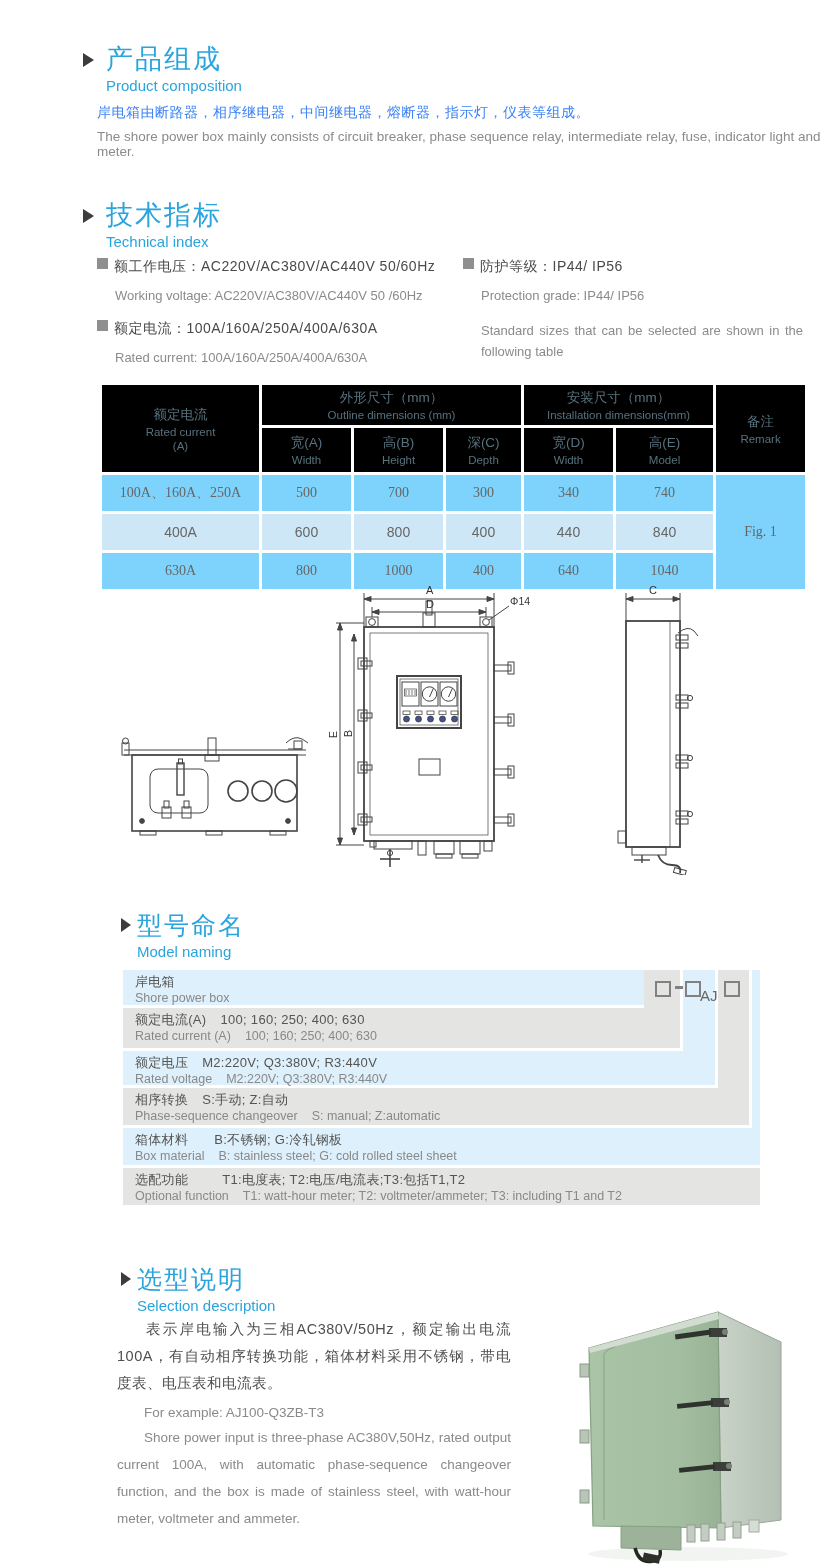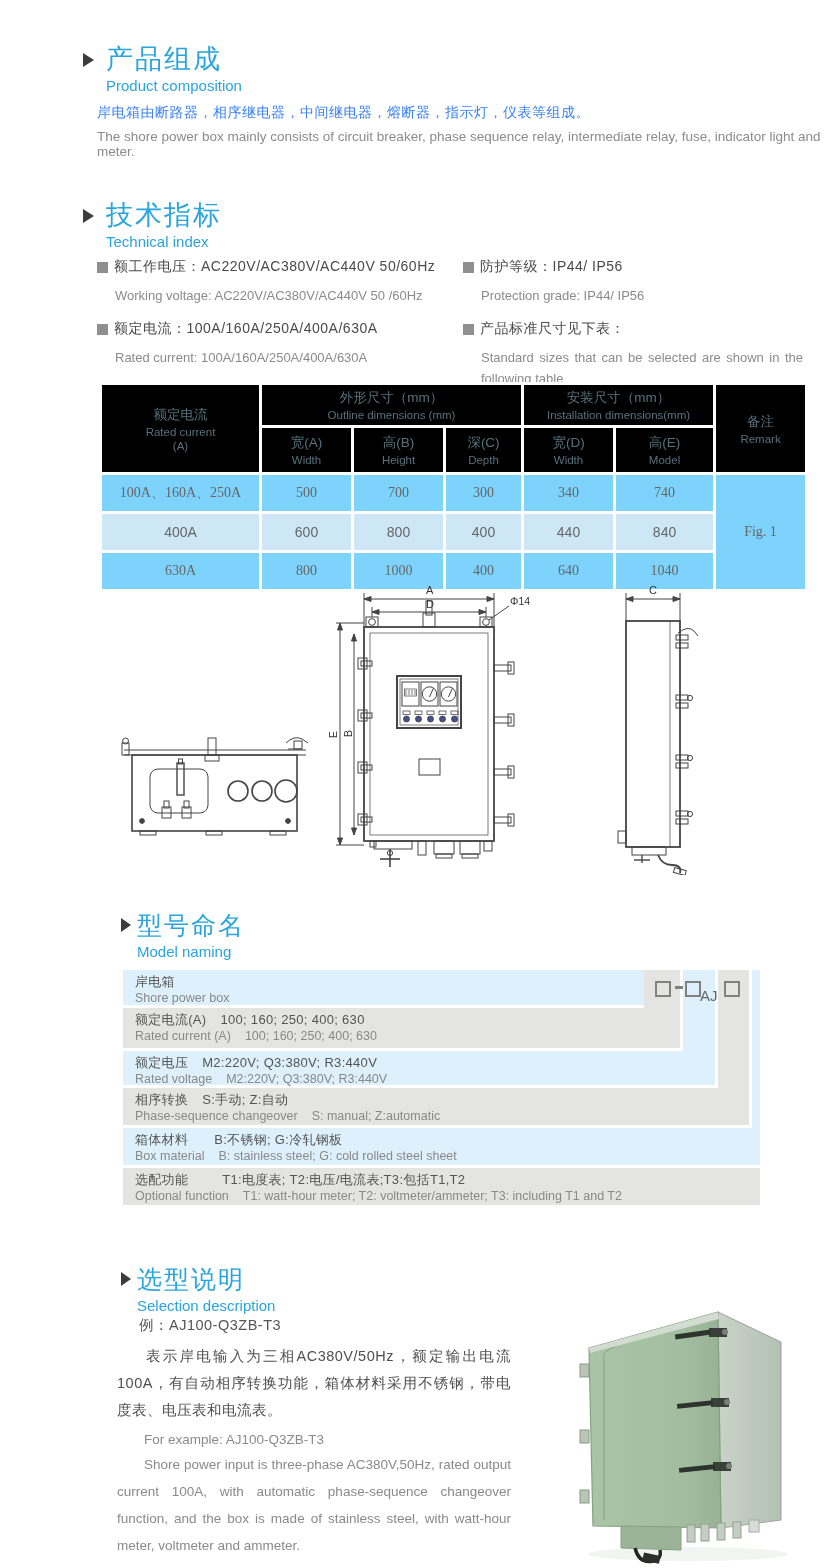--- a/index.html
+++ b/index.html
@@ -14,21 +14,21 @@
   .head-txt .en{font-size:15px;color:#2aa4dc;margin-top:3px;}
   
   .p-cn{position:absolute;font-size:14px;color:#3b82f6;letter-spacing:0.5px;}
   .p-en{position:absolute;font-size:13.5px;color:#8b8b8b;}
   
   .specs{position:absolute;left:64px;top:258px;width:706px;display:flex;}
   .spec-col{flex:0 0 auto;}
   .spec-col.left{width:366px;}
   .spec-col.right{width:340px;}
   .spec-item{margin-bottom:14px;}
-  .spec-cn{display:flex;align-items:center;font-size:14px;color:#4a4a4a;letter-spacing:0.5px;}
+  .spec-cn{display:flex;align-items:flex-start;font-size:14px;color:#4a4a4a;letter-spacing:0.5px;}
   .bullet{width:11px;height:11px;background:#8f8f8f;margin-right:6px;flex:0 0 auto;}
   .spec-en{font-size:13px;color:#8b8b8b;margin:9px 0 0 18px;line-height:21px;text-align:justify;}
   
   table.size{position:absolute;left:66px;top:382px;width:706px;border-collapse:collapse;table-layout:fixed;}
   table.size th,table.size td{border:3px solid #fff;text-align:center;vertical-align:middle;padding:2px;}
   table.size thead th{background:#000000;color:#57717d;font-weight:normal;}
   .hcn{font-size:13.5px;}
   .hen{font-size:11.5px;margin-top:2px;}
   table.size tbody td{font-size:14px;color:#666;}
   tr.rowA td{background:#7dd3fc;height:32px;font-family:Liberation Serif, serif;}
@@ -99,24 +99,20 @@
     </div>
     <div class="spec-col right">
       <div class="spec-item">
         <div class="spec-cn">
             <span class="bullet"></span>
             <span>防护等级：IP44/ IP56</span>
           </div>
         <div class="spec-en">Protection grade: IP44/ IP56</div>
       </div>
       <div class="spec-item">
-        <div class="spec-cn">
-            <span class="bullet"></span>
-            <span>产品标准尺寸见下表：</span>
-          </div>
         <div class="spec-en">Standard sizes that can be selected are shown in the following table</div>
       </div>
     </div>
   </div>
 
   <table class="size">
     <colgroup>
       <col style="width:160px">
         <col style="width:92px">
         <col style="width:92px">
@@ -427,21 +423,20 @@
 
   <div class="sec-head" style="left:88px;top:1264px;">
     <span class="tri small"></span>
     <span class="head-txt">
       <div class="cn" style="font-size:25px;">选型说明</div>
       <div class="en">Selection description</div>
     </span>
   </div>
 
   <div class="sel-text">
-    <div class="ex-cn">例：AJ100-Q3ZB-T3</div>
     <div class="desc-cn">表示岸电输入为三相AC380V/50Hz，额定输出电流100A，有自动相序转换功能，箱体材料采用不锈钢，带电度表、电压表和电流表。</div>
     <div class="ex-en">For example: AJ100-Q3ZB-T3</div>
     <div class="desc-en">Shore power input is three-phase AC380V,50Hz, rated output current 100A, with automatic phase-sequence changeover function, and the box is made of stainless steel, with watt-hour meter, voltmeter and ammeter.</div>
   </div>
 
   <div class="photo">
     <svg width="270" height="276" viewBox="0 0 270 276">
       <defs>
         <linearGradient id="doorGrad" x1="0" y1="0" x2="1" y2="0">
           <stop offset="0" stop-color="#aac4a6"></stop>

